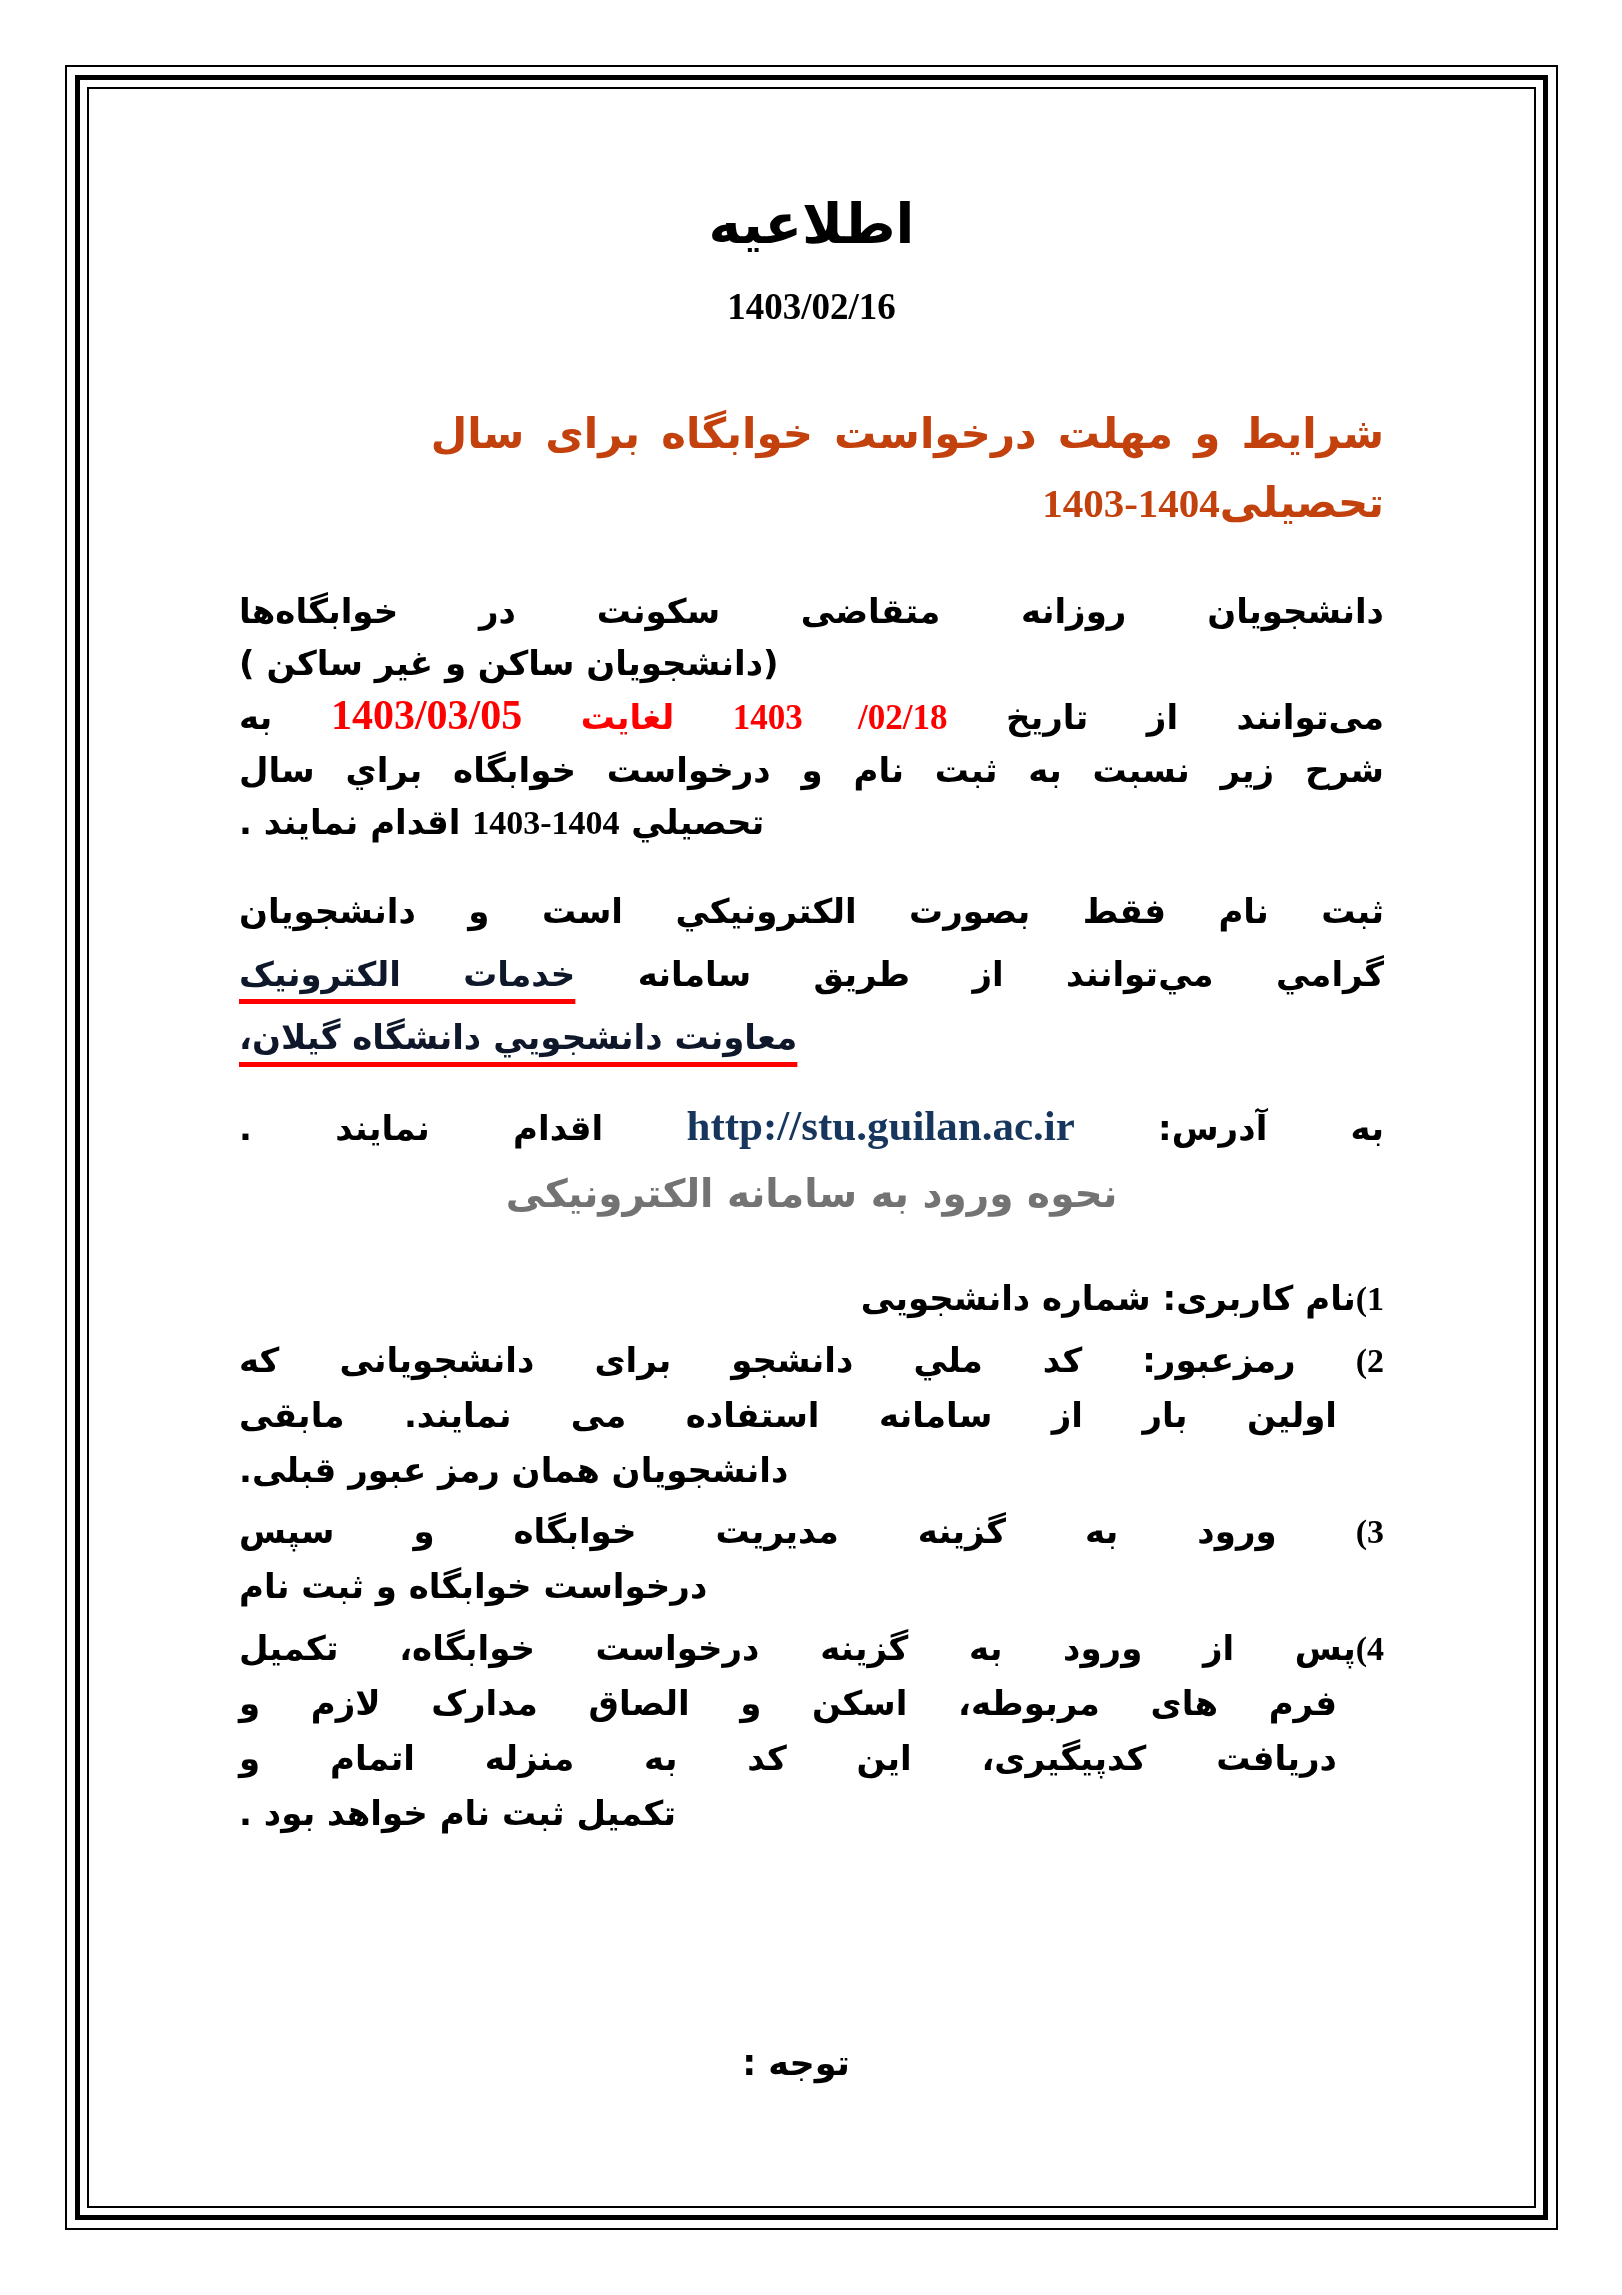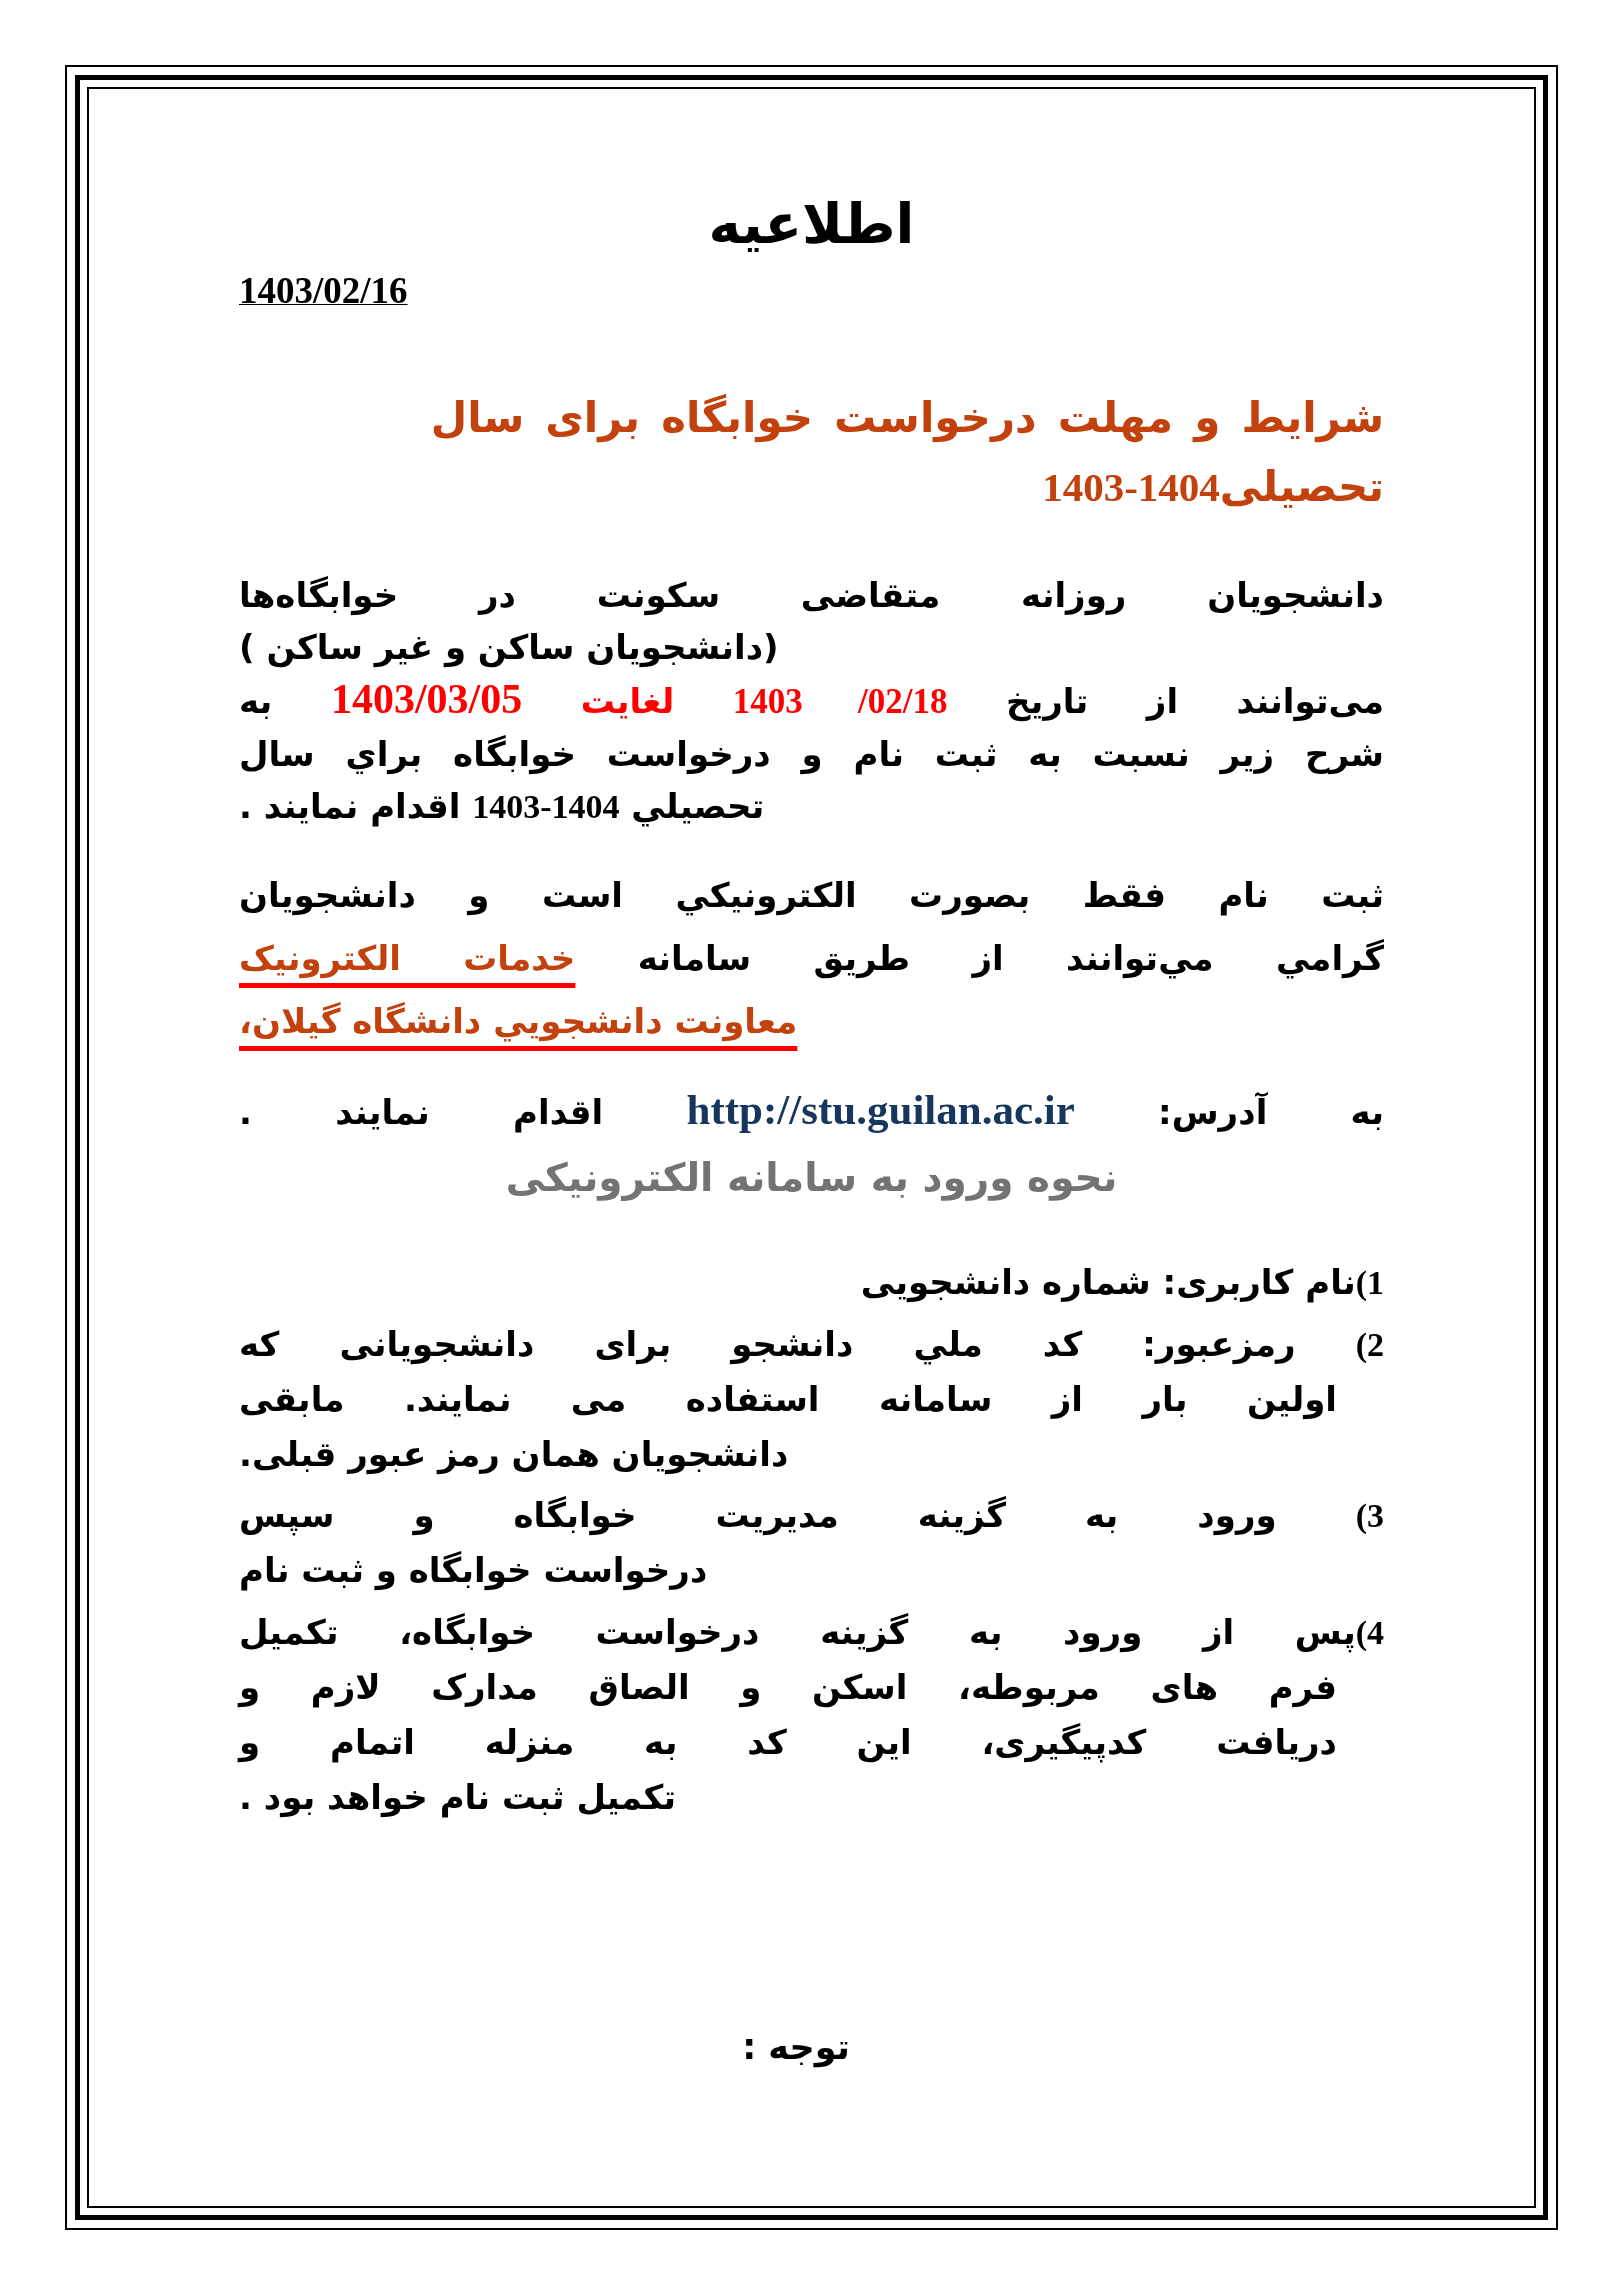--- a/index.html
+++ b/index.html
@@ -11,38 +11,38 @@
   .frame-outer { inset:65px; border:2px solid #000; }
   .frame-mid   { inset:75px; border:5.2px solid #000; }
   .frame-inner { inset:87px; border:2px solid #000; }
 
   .content {
     position:absolute; top:90px; left:90px; right:90px; bottom:90px;
     padding:98px 149px 16px 149px; direction:rtl; color:#000; font-weight:bold;
   }
 
   .doc-title { text-align:center; font-size:55px; line-height:72px; }
-  .date-line { text-align:left; margin-top:7px; line-height:47px;text-decoration:underline; }
+  .date-line { text-align:center; margin-top:23px; line-height:47px; }
   .latin { font-family:"Liberation Serif", serif; font-weight:bold; }
   .date-line .latin { font-size:37px; }
 
   .heading { margin-top:60px; color:#c2410c; font-size:42px; line-height:69px; text-align:right; word-spacing:6.5px; }
   .heading .latin { font-size:41px; }
 
   .jline { text-align:justify; text-align-last:justify; text-justify:inter-word; }
   .cline { text-align:left; }
   .red { color:#FF0000; }
 
   .para1 { margin-top:47px; font-size:34px; line-height:52px; }
   .date-small { font-size:35px; }
   .date-big { font-size:42px; }
 
   .para2 { margin-top:31px; font-size:34px; line-height:63px; }
   .redline {
-    color:#c2410c; text-decoration:underline;
+    color:#0f172a; text-decoration:underline;
     text-decoration-thickness:4.6px; text-underline-offset:13px;
     text-decoration-color:#FF0000;
   }
 
   .url-line { margin-top:17px; font-size:34px; line-height:79px; }
   .url { font-size:43px; color:#17365D; }
 
   .subtitle { text-align:center; color:#737373; font-size:39px; line-height:52px; }
 
   .list { margin-top:51px; font-size:34px; line-height:55px; }

